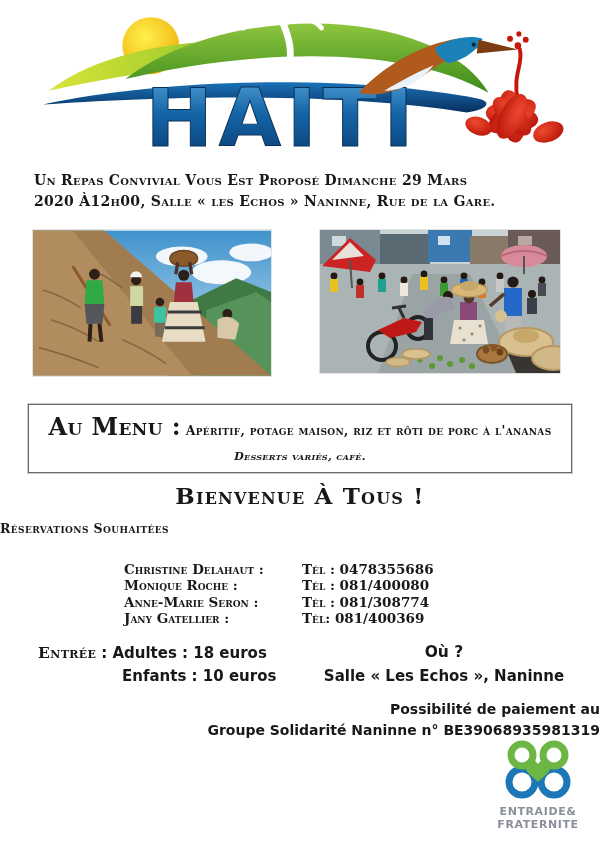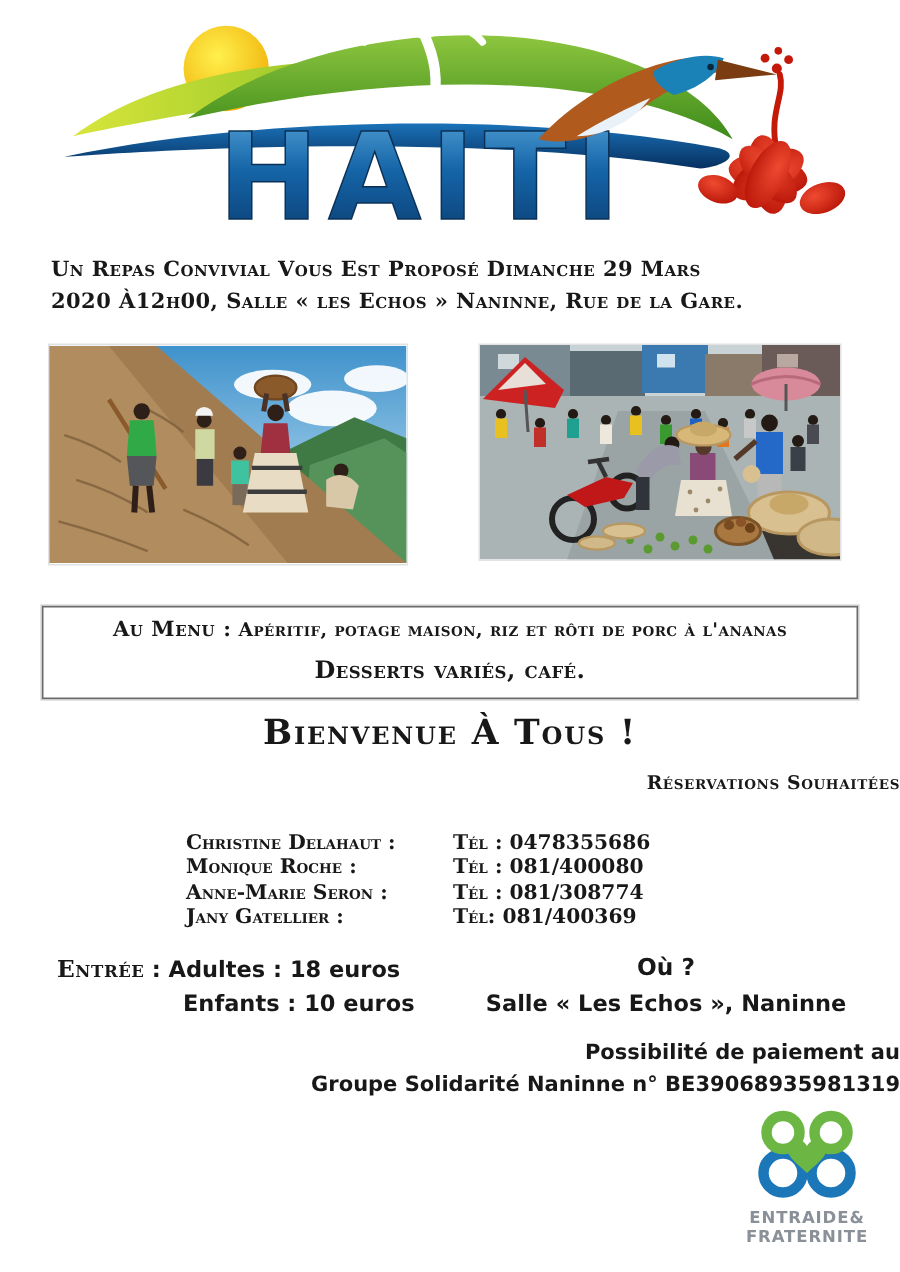--- a/index.html
+++ b/index.html
@@ -28,25 +28,25 @@
 
   
   .menu-box{
     margin:28px 28px 0 28px;
     border:1px solid #6a6a6a;
     box-shadow:0 0 0 1px #c9c9c9;
     padding:7px 6px 9px 6px;
     text-align:center;
   }
   .menu-line1{font-size:12.5px;letter-spacing:.3px;}
-  .menu-label{font-size:14px;letter-spacing:.4px;}
-  .menu-line2{margin-top:9px;font-size:16px;letter-spacing:.3px;}
+  .menu-label{font-size:24px;letter-spacing:.4px;}
+  .menu-line2{margin-top:9px;font-size:11px;letter-spacing:.3px;font-style:italic;}
 
   .welcome{margin-top:9px;text-align:center;font-size:23px;letter-spacing:1.2px;}
-  .res-heading{margin-top:12px;text-align:right;font-size:12.5px;letter-spacing:.4px;}
+  .res-heading{margin-top:12px;text-align:left;font-size:12.5px;letter-spacing:.4px;}
 
   
   .contacts{width:352px;margin:25px auto 0 auto;font-size:13.5px;line-height:1.22;}
   .contact-row{display:flex;}
   .contact-name{width:178px;text-align:left;}
   .contact-tel{flex:1;text-align:left;}
 
   
   .entree-grid{margin:16px 30px 0 38px;display:flex;}
   .entree-col{width:280px;}

